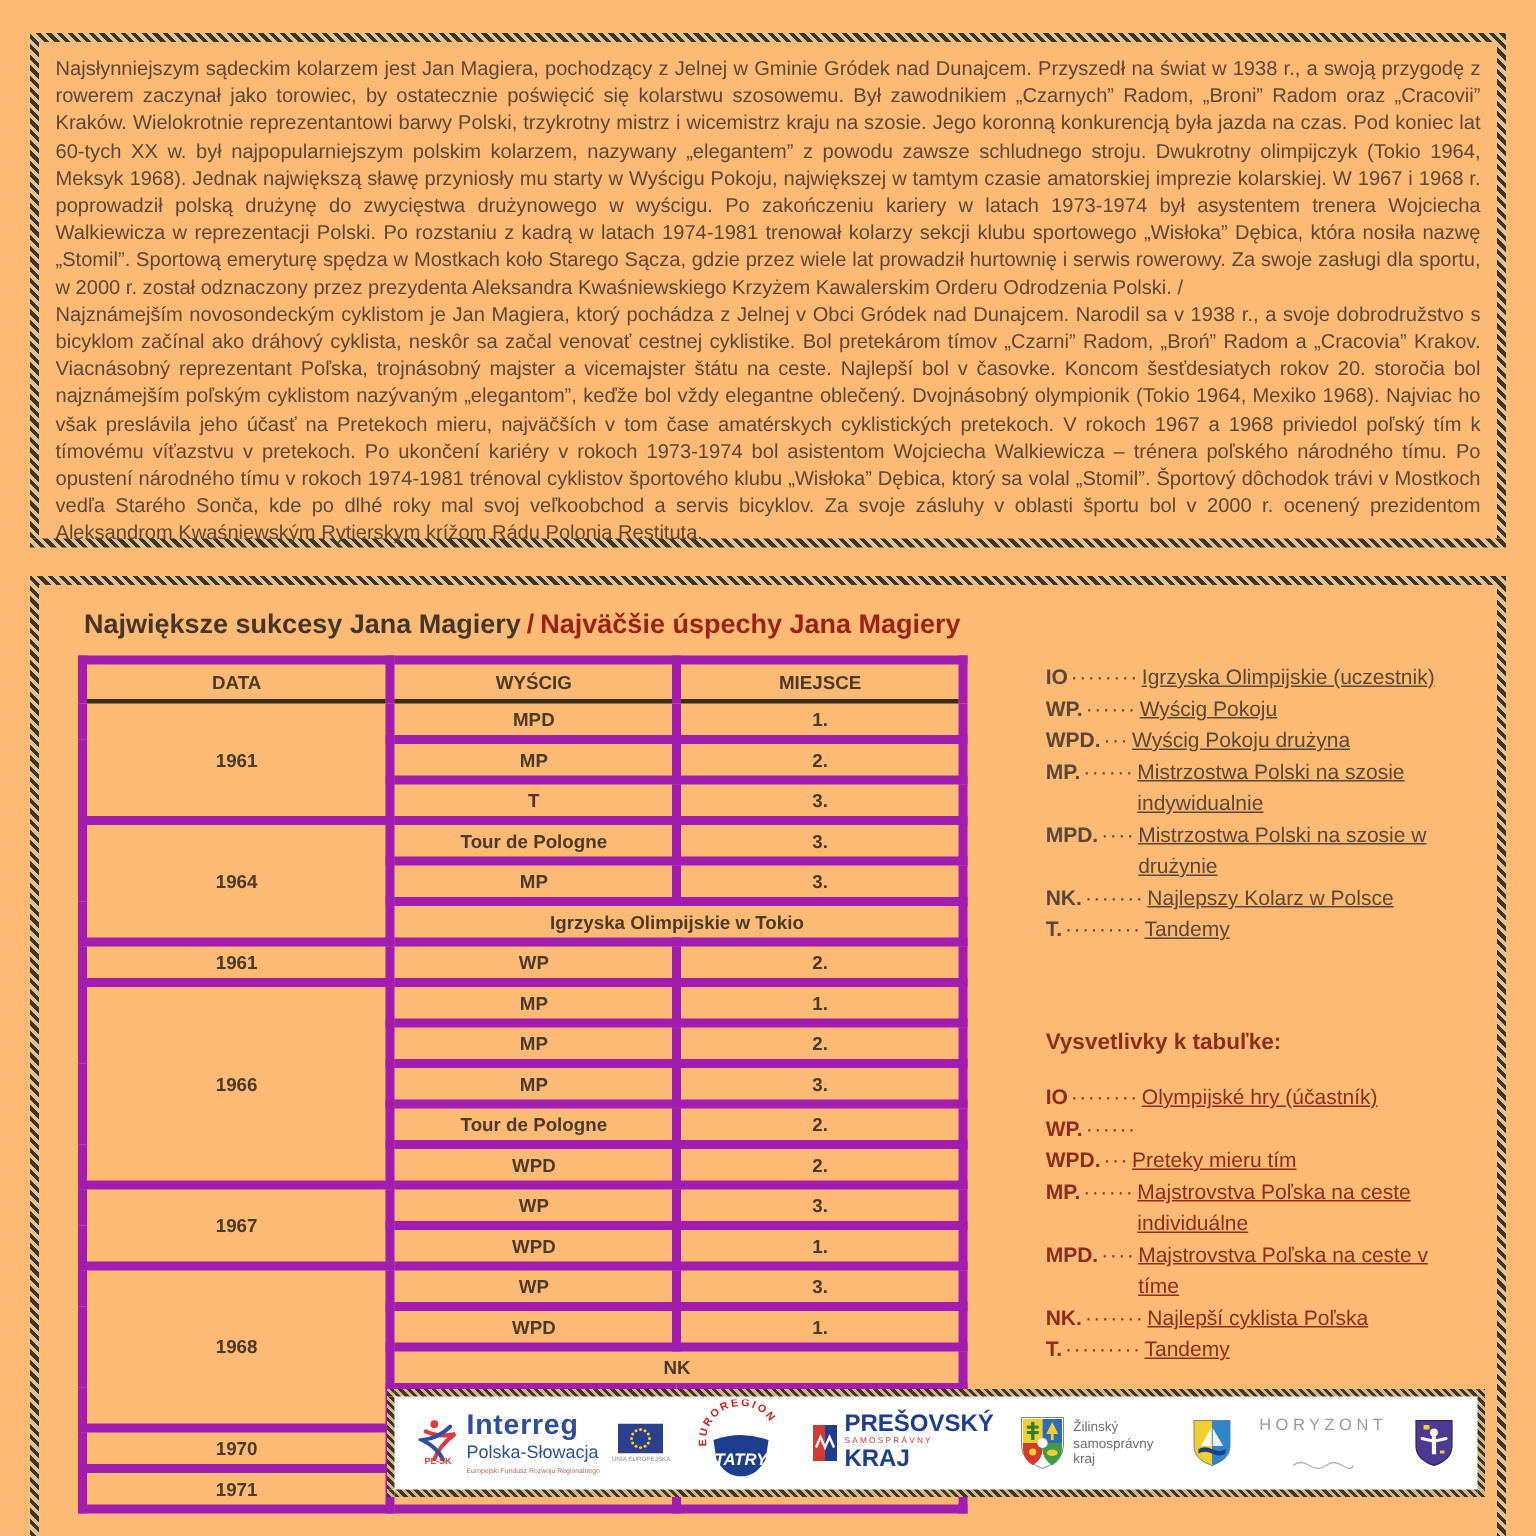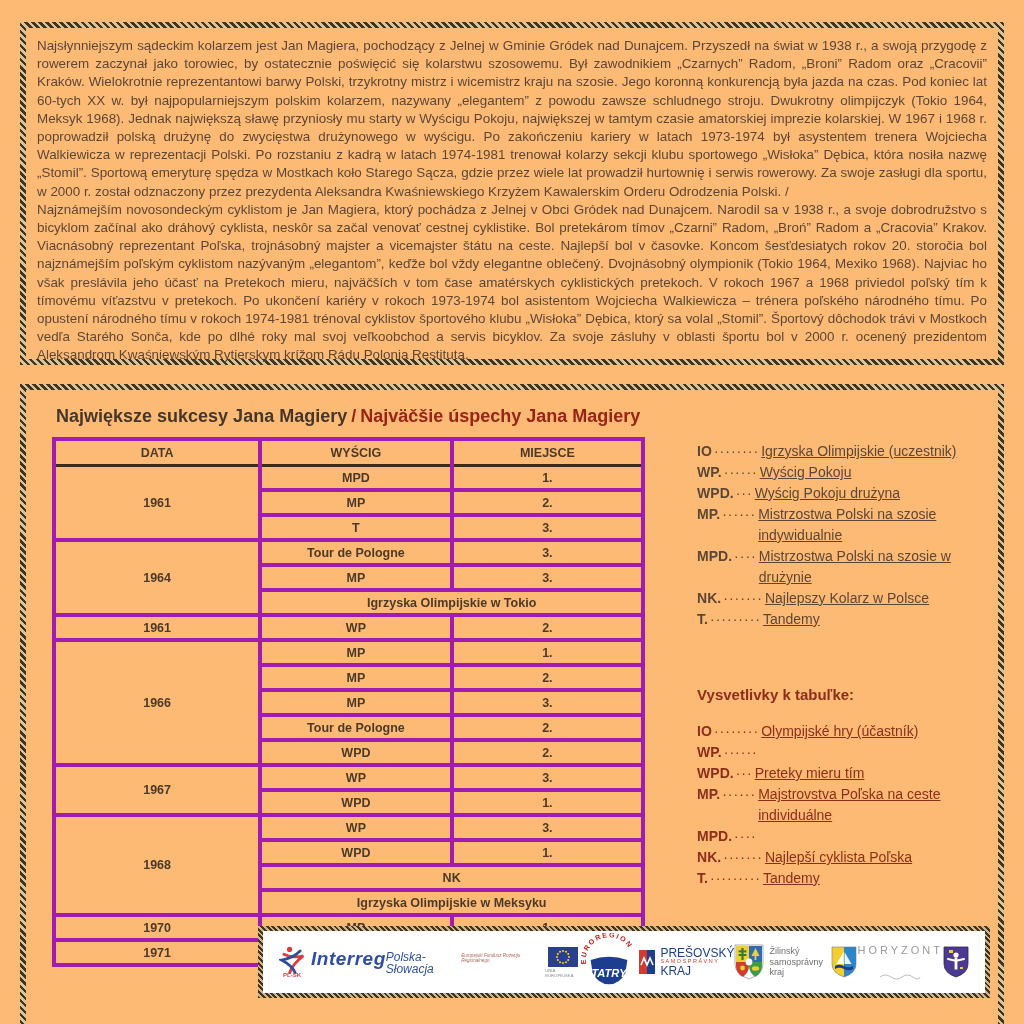--- a/index.html
+++ b/index.html
@@ -15,21 +15,21 @@
   
   .main-frame{width:984px;height:646px;margin-top:19px;position:relative;
               padding:14px 20px 0 26px;}
   h1.title{margin:2px 0 10px 4px;font-size:18px;font-weight:bold;color:#463629;letter-spacing:0;}
   .t-sep,.t-sk{color:#992315;}
   .t-sep{margin:0 4px;}
   .content-row{display:flex;align-items:flex-start;}
   
   table.results{border-collapse:collapse;width:608px;table-layout:fixed;
                 border:3px solid #3a2c1b;}
-  table.results th,table.results td{border:4px solid #a21caf;height:21px;padding:0 4px;
+  table.results th,table.results td{border:6px solid #a21caf;height:21px;padding:0 4px;
                 text-align:center;vertical-align:middle;color:#4c3a28;font-weight:bold;font-size:12.5px;}
   table.results th{height:23px;border-bottom:3px solid #3a2c1b;}
   table.results col.c1{width:35%;} table.results col.c2{width:32.5%;} table.results col.c3{width:32.5%;}
   table.results tr.group-start td{border-top:3px solid #3a2c1b;}
   
   .legends{margin-left:52px;width:288px;}
   .legend h2{margin:0 0 18px 0;font-size:15px;color:#4c3a2b;}
   .legend-item{display:flex;font-size:14px;line-height:21px;color:#5c4737;}
   .legend-item .abbr{font-weight:bold;white-space:nowrap;text-align:center;}
   .legend-item .dots{white-space:nowrap;letter-spacing:1px;margin:0 2px;}
@@ -39,29 +39,29 @@
   .legend-sk h2,.legend-sk .legend-item{color:#8d2e1c;}
   
   .logo-strip{position:absolute;right:8px;bottom:26px;left:232px;height:72px;
      background:#ffffff;border:5px solid #43331f;
      border-image:repeating-linear-gradient(45deg,#43331f 0 2px,#cdb68a 2px 4px) 5;
      display:flex;align-items:center;justify-content:space-between;padding:0 16px;box-sizing:border-box;}
   .logo{display:flex;align-items:center;}
   
   .interreg-left{display:flex;flex-direction:column;align-items:center;margin-right:6px;}
   .plsk{font-size:6px;font-weight:bold;color:#e03a3e;margin-top:-2px;}
-  .interreg-text{display:flex;flex-direction:row;line-height:1;font-style:italic;}
+  .interreg-text{display:flex;flex-direction:column;line-height:1;}
   .interreg-name{font-size:19px;font-weight:bold;color:#2e4f9e;letter-spacing:.5px;}
   .interreg-region{font-size:12px;color:#2e4f9e;margin-top:2px;}
   .interreg-fund{font-size:4.6px;color:#b0685a;margin-top:5px;}
   .eu{display:flex;flex-direction:column;align-items:center;margin-left:8px;}
   .eu-caption{font-size:4.2px;color:#8a8a8a;margin-top:1px;}
   
   .presov-text{display:flex;flex-direction:column;line-height:1.05;margin-left:4px;}
-  .p1,.p3{font-size:12px;font-weight:normal;color:#1d3d8f;}
+  .p1,.p3{font-size:16px;font-weight:bold;color:#1d3d8f;}
   .p2{font-size:5.5px;color:#d23b2f;letter-spacing:1.5px;}
   
   .zilina-text{font-size:9px;color:#6f6f6f;width:62px;line-height:1.15;margin-left:5px;}
   
   .horyzont{flex-direction:column;align-items:center;gap:17px;}
   .h-name{font-size:11px;color:#9a9a98;letter-spacing:3px;}
 </style>
 </head>
 <body>
 
@@ -236,20 +236,21 @@
                 <span class="txt">Preteky mieru tím</span>
               </div>
               <div class="legend-item">
                 <span class="abbr">MP.</span>
                 <span class="dots">······</span>
                 <span class="txt">Majstrovstva Poľska na ceste individuálne</span>
               </div>
               <div class="legend-item">
                 <span class="abbr">MPD.</span>
                 <span class="dots">····</span>
+                <span class="txt">Majstrovstva Poľska na ceste v tíme</span>
               </div>
               <div class="legend-item">
                 <span class="abbr">NK.</span>
                 <span class="dots">·······</span>
                 <span class="txt">Najlepší cyklista Poľska</span>
               </div>
               <div class="legend-item">
                 <span class="abbr">T.</span>
                 <span class="dots">·········</span>
                 <span class="txt">Tandemy</span>

